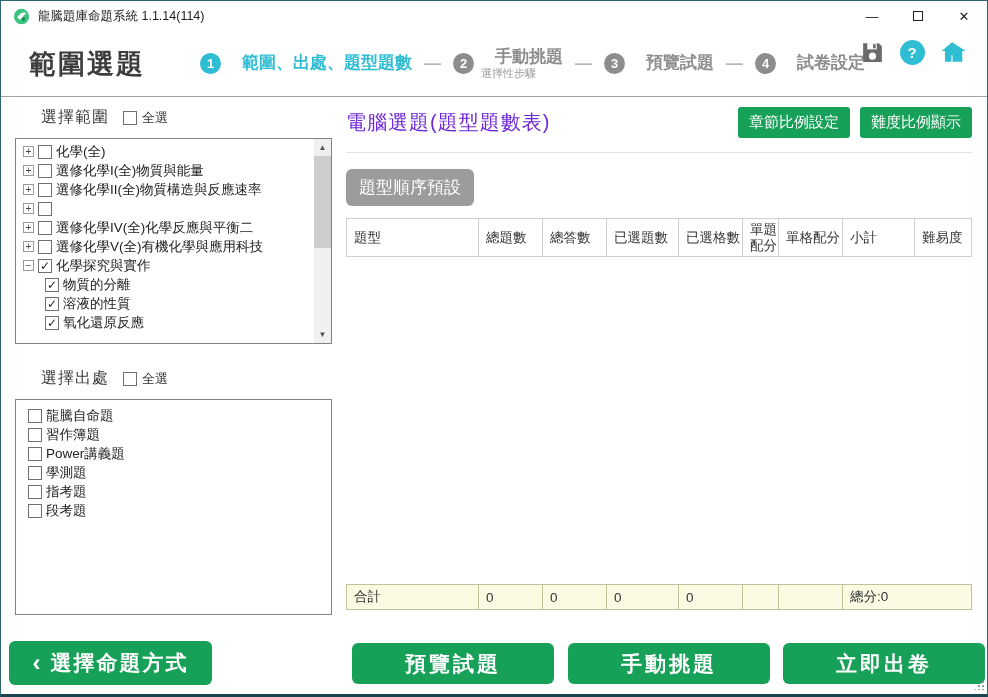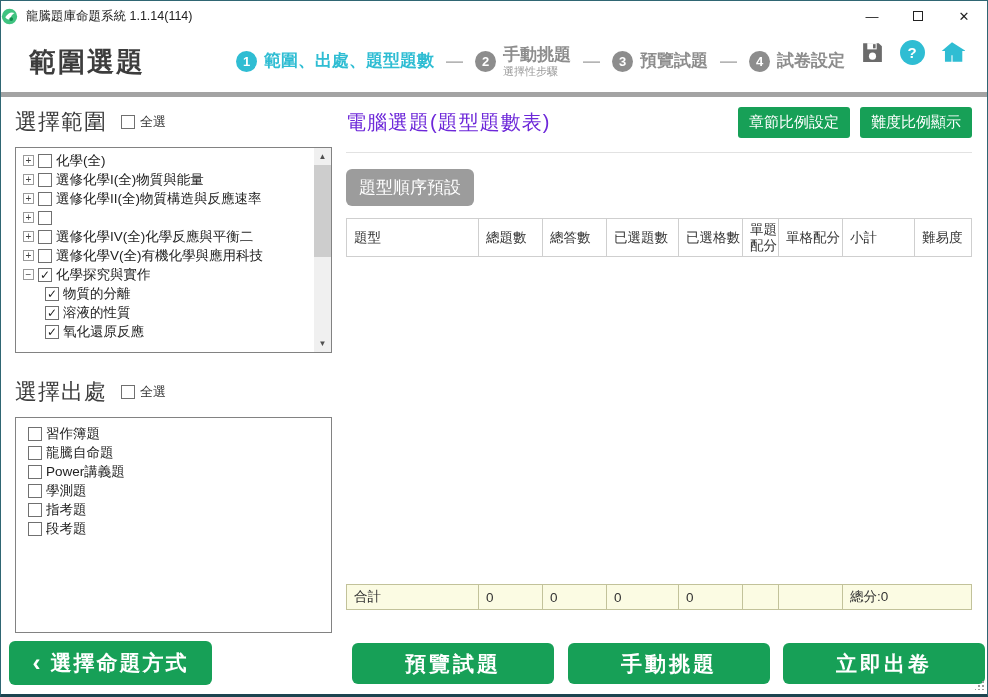--- a/index.html
+++ b/index.html
@@ -3,49 +3,49 @@
 <meta charset="utf-8">
 <style>
   * { box-sizing: border-box; margin: 0; padding: 0; }
   html,body { background:#d8d8d8; }
   body { font-family: "Liberation Sans", "DejaVu Sans", sans-serif; }
   .window {
     position: relative; width: 988px; height: 697px; background:#fff;
     border:1px solid #2f6673; border-bottom:3px solid #1c4450; overflow:hidden;
   }
   
-  .titlebar { height:30px; display:flex; align-items:center; background:#fff; }
+  .titlebar { height:30px; display:flex; align-items:center; padding-left:12px; background:#fff; }
   .app-logo { width:17px; height:17px; margin-right:8px; flex:0 0 auto; }
   .win-title { font-size:12.5px; color:#222; }
   .win-controls { margin-left:auto; display:flex; height:30px; }
   .win-btn { width:46px; height:30px; display:flex; align-items:center; justify-content:center;
              color:#222; font-size:13px; cursor:default; }
   .max-glyph { display:inline-block; width:10px; height:10px; border:1px solid #222; }
   
-  .header { position:relative; height:66px; border-bottom:5px solid #a3a3a3; display:flex; align-items:center;gap:36px; }
+  .header { position:relative; height:66px; border-bottom:1px solid #a3a3a3; display:flex; align-items:center; }
   .page-title { font-size:27px; font-weight:bold; color:#3d3d3d; margin-left:28px; letter-spacing:2px; }
   .steps { display:flex; align-items:center; margin-left:55px; }
   .step { display:flex; align-items:center; }
   .step-circle { width:21px; height:21px; border-radius:50%; background:#8d8d8d; color:#fff;
                  font-size:13px; font-weight:bold; display:flex; align-items:center; justify-content:center;
                  margin-right:7px; flex:0 0 auto; }
   .step-texts { display:flex; flex-direction:column; line-height:1.1; }
-  .step-label { font-size:17px; font-weight:bold; color:#8d8d8d; }
+  .step-label { font-size:17px; font-weight:bold; color:#8d8d8d;margin-left:14px; }
   .step-sub { font-size:11px; color:#9a9a9a; }
   .step.active .step-circle { background:#2fbdd3; }
   .step.active .step-label { color:#2fbdd3; }
   .step-dash { color:#b5b5b5; font-size:17px; font-weight:bold; margin:0 12px; }
   .header-icons { position:absolute; right:22px; top:8px; display:flex; gap:14px; align-items:center; }
   .hicon { width:26px; height:26px; display:flex; align-items:center; justify-content:center; cursor:pointer; }
   .help-circle { width:25px; height:25px; border-radius:50%; background:#2fbdd3; color:#fff;
                  font-size:15px; font-weight:bold; display:flex; align-items:center; justify-content:center; }
   
   .left-panel { position:absolute; left:14px; top:106px; width:317px; }
   .section-head { display:flex; align-items:center; margin-bottom:10px; }
-  .section-title { font-size:22px; color:#3d3d3d; letter-spacing:1px; }
+  .section-title { font-size:16px; color:#3d3d3d; letter-spacing:1px;margin-left:26px; }
   .selall { display:flex; align-items:center; margin-left:14px; cursor:pointer; }
   .cb { width:14px; height:14px; border:1px solid #707070; background:#fff; display:inline-flex;
         align-items:center; justify-content:center; font-size:12px; color:#222; flex:0 0 auto; }
   .cb.checked::after { content:"✓"; font-weight:bold; line-height:1; }
   .selall-label { font-size:13px; color:#333; margin-left:5px;text-align:right; }
   .listbox { position:relative; width:317px; border:1px solid #828282; background:#fff; overflow:hidden; }
   .tree-rows { padding:3px 0 0 3px; }
   .trow { height:19px; display:flex; align-items:center; font-size:13.5px; color:#222; white-space:nowrap; }
   .expander { width:11px; height:11px; border:1px solid #9a9a9a; color:#444; font-size:10px; line-height:9px;
               text-align:center; margin-right:4px; flex:0 0 auto; background:#fff; }
@@ -237,25 +237,25 @@
       <span class="section-title">選擇出處</span>
       <span class="selall">
         <span class="cb"></span>
         <span class="selall-label">全選</span>
       </span>
     </div>
     <div class="listbox" style="height:216px;">
       <div class="tree-rows" id="source-list" style="padding-left:12px; padding-top:6px;">
           <div class="trow">
             <span class="cb"></span>
+            <span>龍騰自命題</span>
+          </div>
+          <div class="trow">
+            <span class="cb"></span>
             <span>習作簿題</span>
-          </div>
-          <div class="trow">
-            <span class="cb"></span>
-            <span>龍騰自命題</span>
           </div>
           <div class="trow">
             <span class="cb"></span>
             <span>Power講義題</span>
           </div>
           <div class="trow">
             <span class="cb"></span>
             <span>學測題</span>
           </div>
           <div class="trow">

